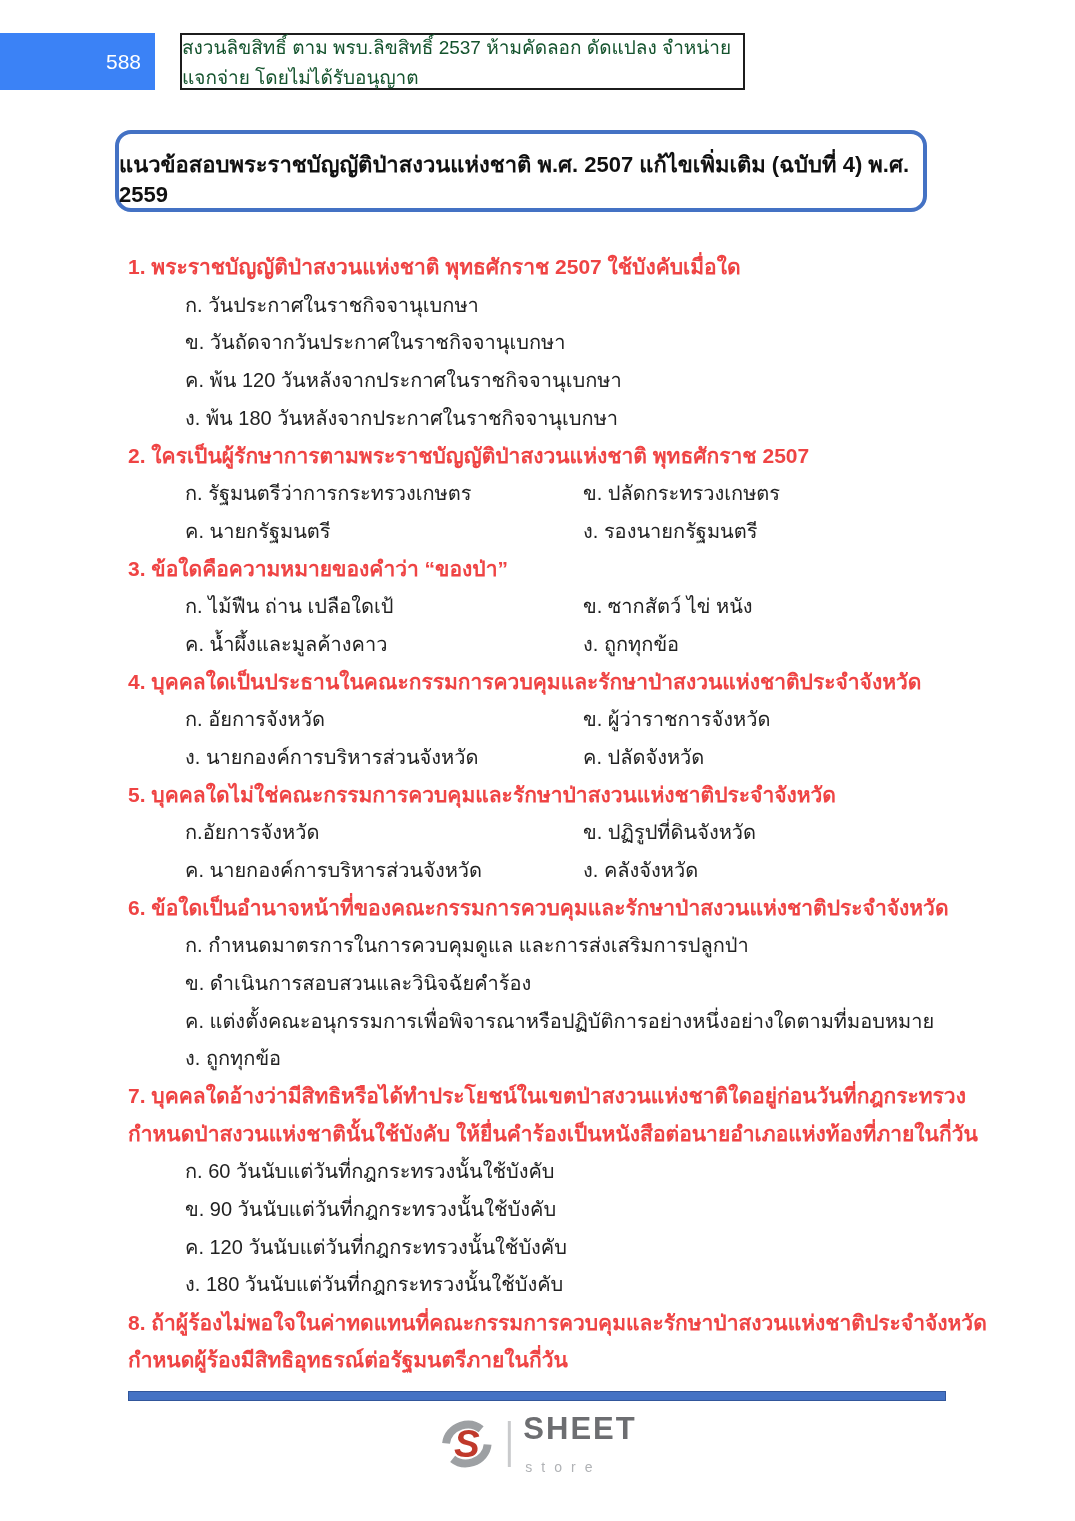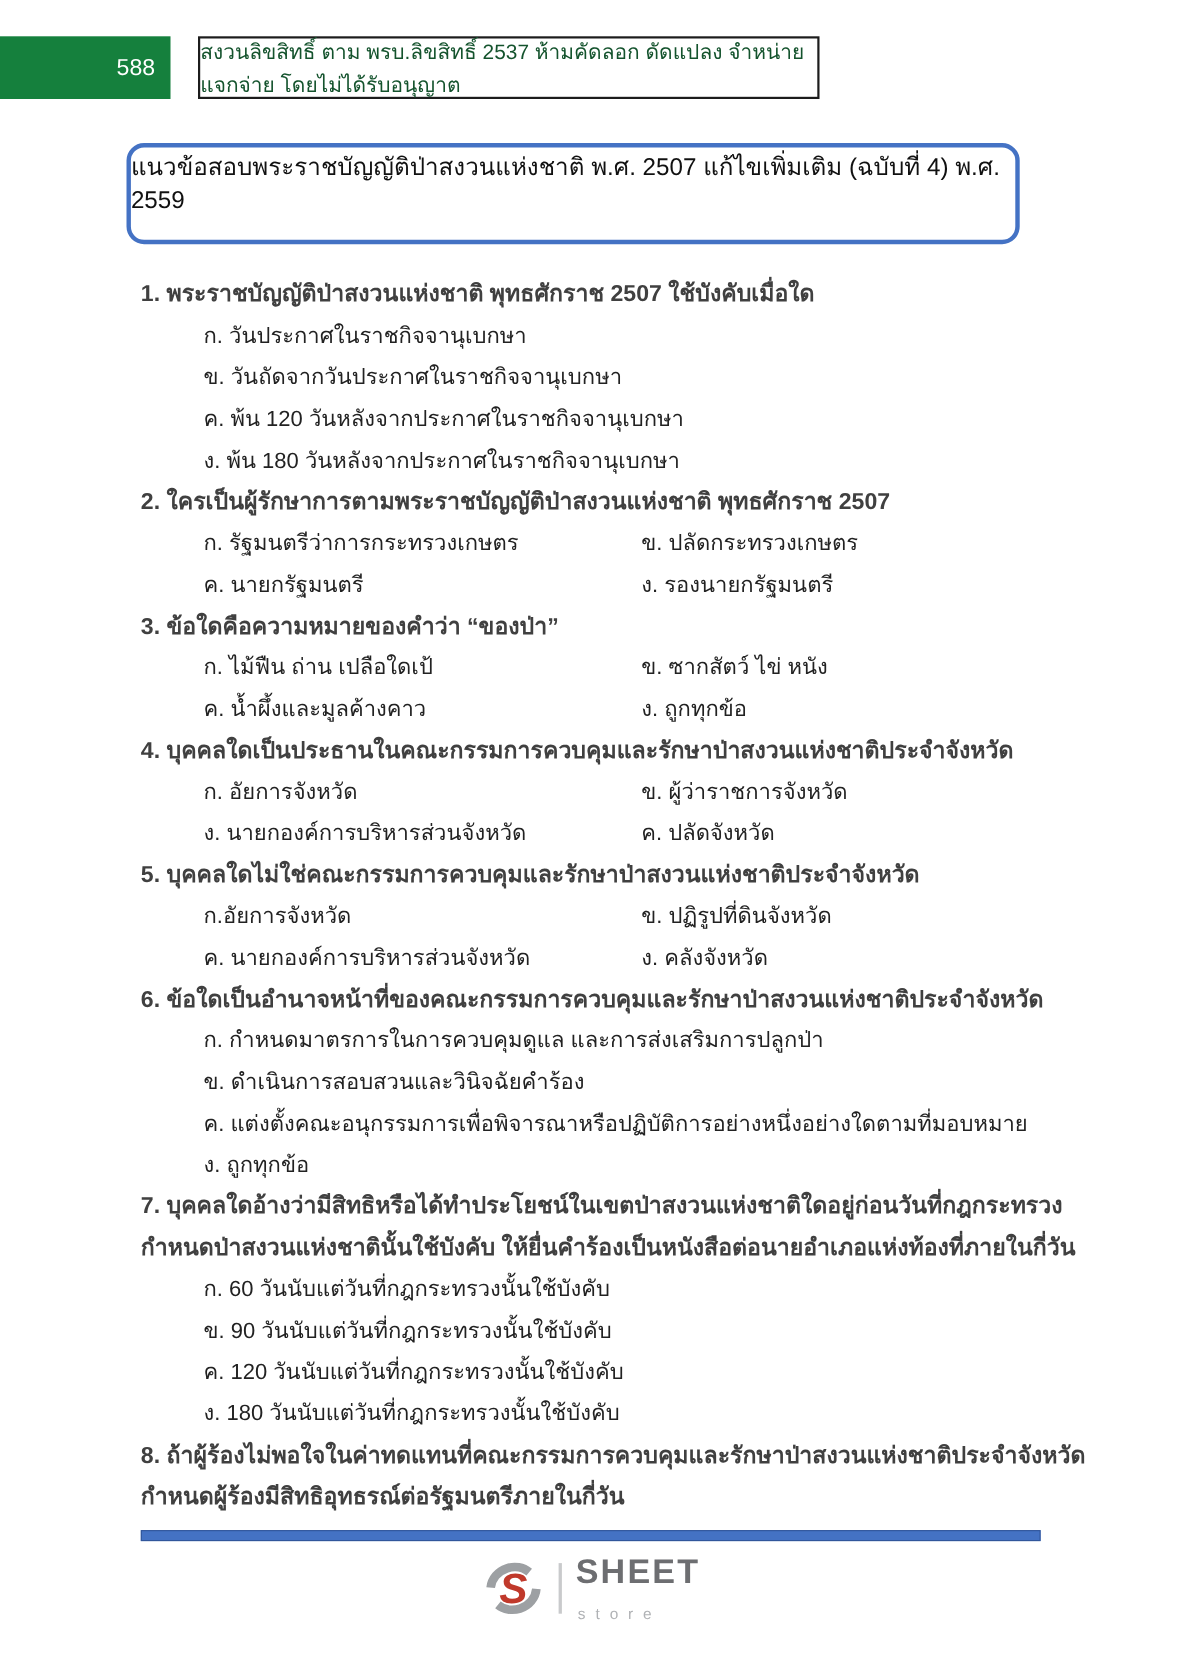--- a/index.html
+++ b/index.html
@@ -8,46 +8,46 @@
     width:1075px;
     height:1521px;
     background:#ffffff;
     font-family:"Liberation Sans","DejaVu Sans",sans-serif;
     color:#1a1a1a;
     overflow:hidden;
   }
   
   .page-num-box{
     position:absolute;left:0;top:33px;width:155px;height:57px;
-    background:#15803d;color:#ffffff;
+    background:#3b82f6;color:#ffffff;
     display:flex;align-items:center;justify-content:flex-end;
     padding-right:14px;box-sizing:border-box;
     font-size:21px;
   }
   .copyright-box{
     position:absolute;left:180px;top:33px;width:565px;height:57px;
     border:2px solid #1c1c1c;box-sizing:border-box;
     display:flex;align-items:center;justify-content:center;
     font-size:19px;color:#14532d;
   }
   
   .title-box{
-    position:absolute;left:115px;top:130px;width:812px;height:92px;
+    position:absolute;left:115px;top:130px;width:812px;height:82px;
     border:4px solid var(--accent,#4472C4);border-radius:16px;
     box-sizing:border-box;
-    display:flex;align-items:flex-start;justify-content:center;
-    font-size:22px;font-weight:normal;color:#111;
+    display:flex;align-items:flex-end;justify-content:center;
+    font-size:22px;font-weight:bold;color:#111;
   }
   
   .questions{
     position:absolute;left:128px;top:248px;width:818px;
   }
   .q-line{
     height:37.7px;display:flex;align-items:center;
-    font-size:21px;font-weight:bold;color:#404040;
+    font-size:21px;font-weight:bold;color:#ef4444;
     white-space:nowrap;
   }
   .option{
     height:37.7px;display:flex;align-items:center;
     font-size:20px;font-weight:normal;color:#222;
     white-space:nowrap;
   }
   .option.single{padding-left:57px;}
   .options-grid{
     display:grid;grid-template-columns:398px 1fr;

